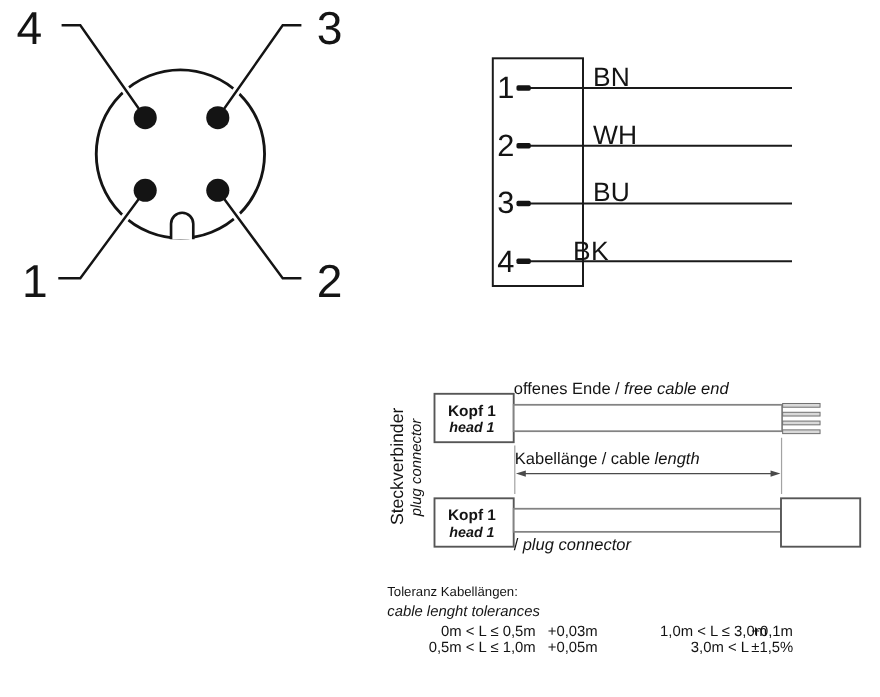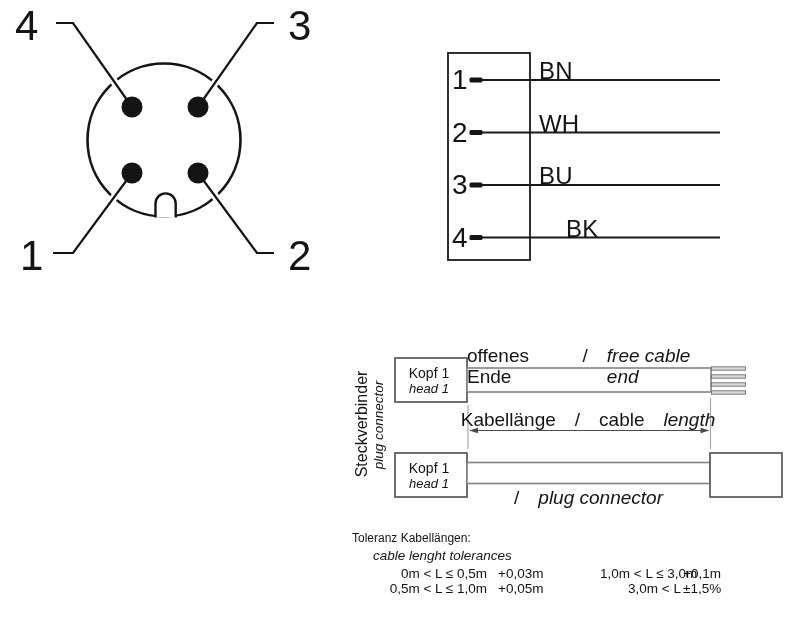--- a/index.html
+++ b/index.html
@@ -10,33 +10,34 @@
   .abs { position:absolute; }
   .lbl { position:absolute; white-space:nowrap; line-height:1; }
   .it  { font-style:italic; }
   .pin-num { font-size:42px; letter-spacing:-1px; }
   .wire-pin { font-size:28px; }
   .wire-color { font-size:24px; letter-spacing:0.2px; }
   .kopf-box {
     position:absolute; width:68px; height:44px;
     display:flex; flex-direction:column; align-items:center; justify-content:center;
     text-align:center;
+    font-weight:bold;
   }
   .kopf-de { font-size:14px; line-height:16px; }
   .kopf-en { font-size:13px; line-height:15px; font-style:italic; }
   .center-label {
-    position:absolute; display:flex; justify-content:center; gap:19px;
-    font-size:19px; line-height:1.1;
+    position:absolute; display:flex; justify-content:flex-start; gap:4px;
+    font-size:15px; line-height:1.1;
   }
   .vert-label {
     position:absolute; white-space:nowrap;
     transform:translate(-50%,-50%) rotate(-90deg);
   }
   .tol-title { font-size:12px; }
-  .tol-sub { font-size:13.5px; font-style:italic;margin-left:21px; }
+  .tol-sub { font-size:13.5px; font-style:italic; }
   .tol-cell { position:absolute; white-space:nowrap; font-size:13.5px; line-height:1; }
   .tol-range-l { width:145px; text-align:right; }
   svg { position:absolute; display:block; }
 </style>
 </head>
 <body>
 
 <div class="canvas">
 
   <svg class="abs" style="left:0;top:0" width="340" height="290" viewBox="0 0 340 290">
@@ -82,21 +83,21 @@
       <rect x="469.5" y="235" width="13" height="5" rx="1.5"></rect>
     </g>
   </svg>
   <div class="lbl wire-pin" style="left:452px;top:66px">1</div>
   <div class="lbl wire-pin" style="left:452px;top:118.5px">2</div>
   <div class="lbl wire-pin" style="left:452px;top:171px">3</div>
   <div class="lbl wire-pin" style="left:452px;top:223.5px">4</div>
   <div class="lbl wire-color" style="left:539px;top:59px">BN</div>
   <div class="lbl wire-color" style="left:539px;top:111.5px">WH</div>
   <div class="lbl wire-color" style="left:539px;top:164px">BU</div>
-  <div class="lbl wire-color" style="left:566px;top:216.5px">BK</div>
+  <div class="lbl wire-color" style="left:521px;top:216.5px">BK</div>
 
   <svg class="abs" style="left:345px;top:340px" width="455" height="175" viewBox="345 340 455 175">
 
     <rect x="395" y="358" width="72" height="44" fill="#ffffff" stroke="#565656" stroke-width="1.7"></rect>
     <rect x="467" y="368" width="244" height="24" fill="#ffffff" stroke="#838383" stroke-width="1.6"></rect>
     <g fill="#d9d9d9" stroke="#6e6e6e" stroke-width="0.9">
       <rect x="711.5" y="366.8" width="34" height="3.4"></rect>
       <rect x="711.5" y="374.8" width="34" height="3.4"></rect>
       <rect x="711.5" y="382.8" width="34" height="3.4"></rect>
       <rect x="711.5" y="390.8" width="34" height="3.4"></rect>

